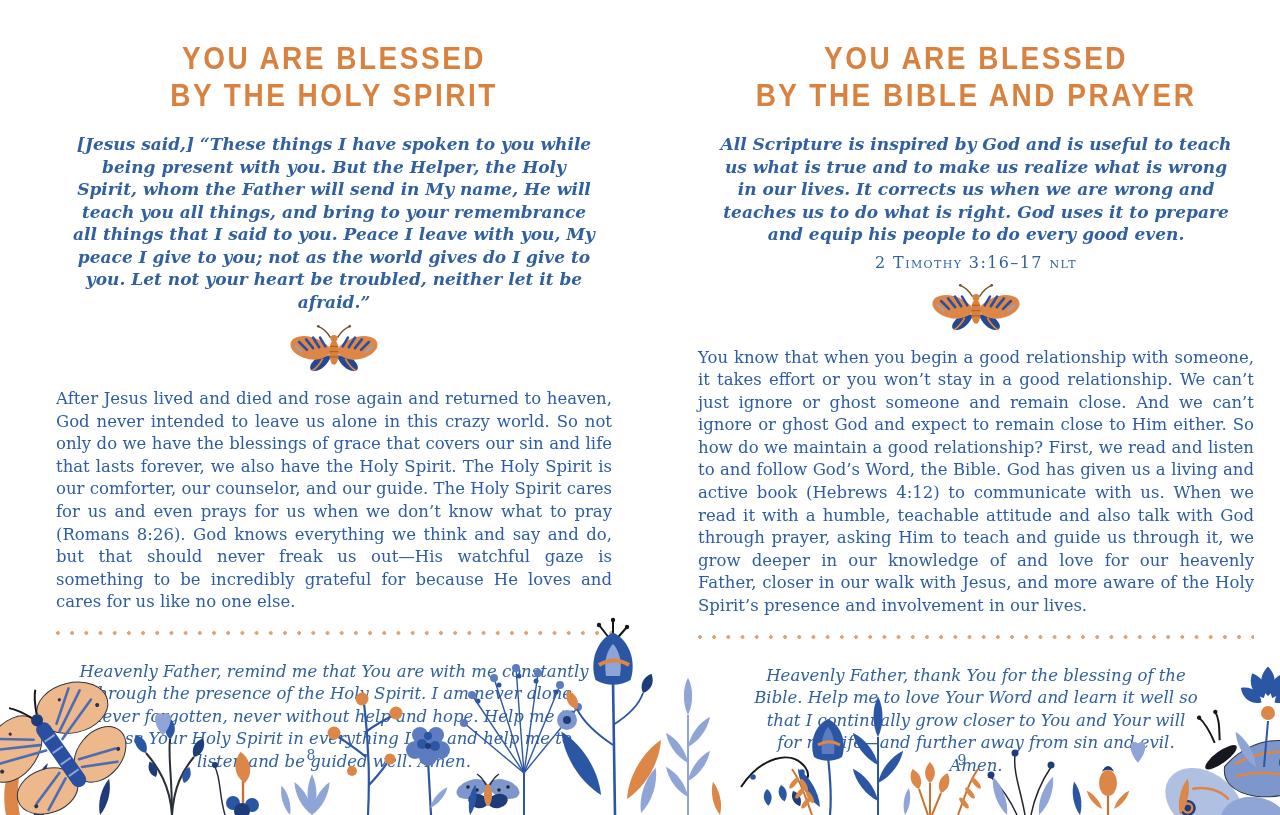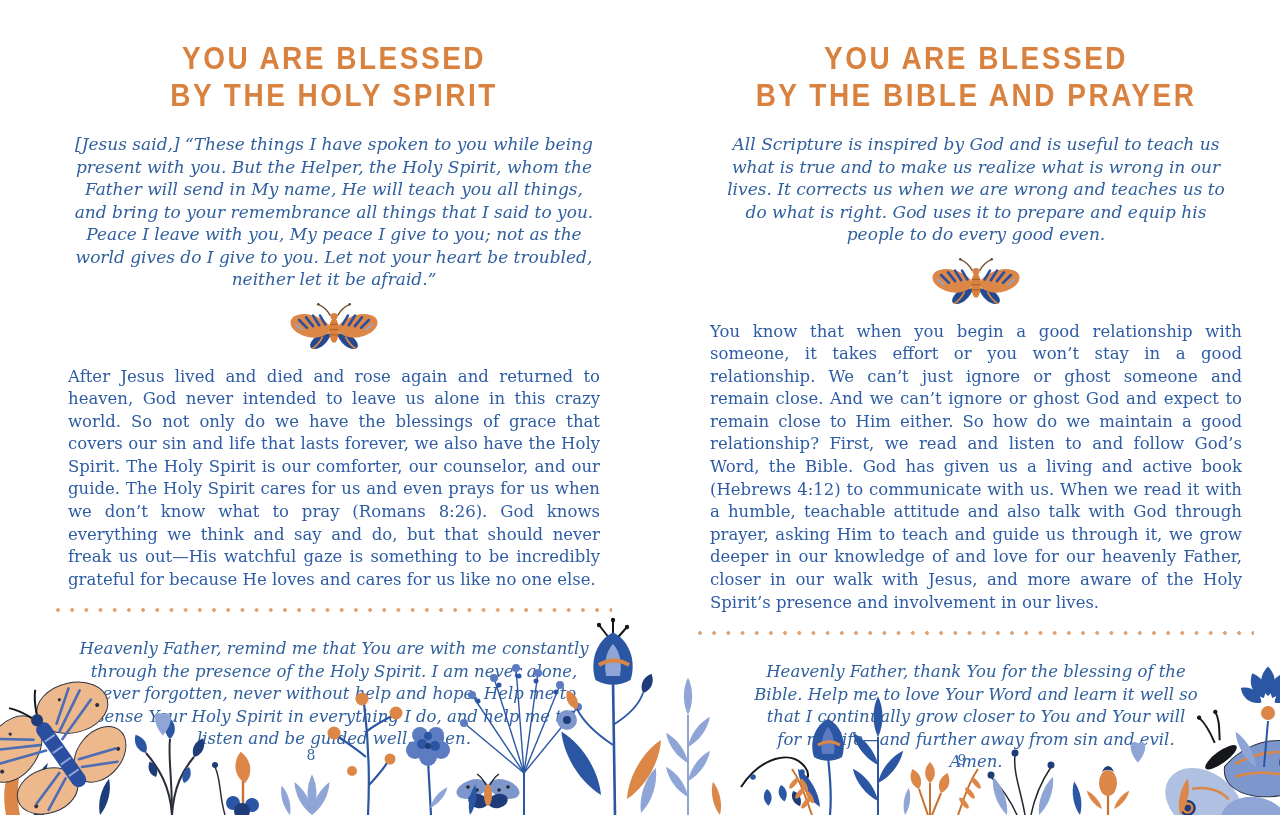--- a/index.html
+++ b/index.html
@@ -14,31 +14,31 @@
   .title{
     margin:0;text-align:center;color:#D9813F;
     font-family:"Liberation Sans", sans-serif;font-weight:700;
     font-size:28px;line-height:33px;letter-spacing:2.5px;
     transform:scaleY(1.12);transform-origin:50% 0;
   }
   .title span{display:block;}
 
   .scripture{
     margin:27px auto 0;max-width:522px;text-align:center;font-style:italic;
-    font-size:17px;line-height:22.5px;color:#31609F;
+    font-size:17px;line-height:22.5px;color:#31609F;font-weight:bold;
   }
   .reference{
     margin:7px 0 0;text-align:center;font-variant:small-caps;letter-spacing:1.4px;
     font-size:16px;color:#31609F;
   }
   .moth-wrap{width:96px;height:56px;margin:9px auto 3px;}
   .moth-wrap svg{width:96px;height:54px;display:block;}
 
   .body-text{
-    margin:10px 12px 0;text-align:justify;font-size:16.5px;line-height:22.6px;color:#2E5CA4;
+    margin:10px 0 0;text-align:justify;font-size:16.5px;line-height:22.6px;color:#2E5CA4;
   }
   .dots{
     margin-top:17px;height:4px;
     background-image:radial-gradient(circle at 2px 2px, #E2A373 1.7px, rgba(0,0,0,0) 2.1px);
     background-size:14.2px 4px;background-repeat:repeat-x;
   }
   .prayer{
     margin:26px auto 0;text-align:center;font-style:italic;
     font-size:16.5px;line-height:22.5px;color:#31609F;
   }
@@ -112,20 +112,21 @@
   <div class="dots"></div>
   <p class="prayer">Heavenly Father, remind me that You are with me constantly through the presence of the Holy Spirit. I am never alone, never forgotten, never without help and hope. Help me to sense Your Holy Spirit in everything I do, and help me to listen and be guided well. Amen.</p>
 </section>
 
 <section class="page right">
   <h1 class="title">
     <span>YOU ARE BLESSED</span>
     <span>BY THE BIBLE AND PRAYER</span>
   </h1>
   <p class="scripture">All Scripture is inspired by God and is useful to teach us what is true and to make us realize what is wrong in our lives. It corrects us when we are wrong and teaches us to do what is right. God uses it to prepare and equip his people to do every good even.</p>
+  <p class="reference">2 Timothy 3:16–17 nlt</p>
   <div class="moth-wrap">
     <svg viewBox="0 0 110 58">
         <use href="#moth"></use>
       </svg>
   </div>
   <p class="body-text">You know that when you begin a good relationship with someone, it takes effort or you won’t stay in a good relationship. We can’t just ignore or ghost someone and remain close. And we can’t ignore or ghost God and expect to remain close to Him either. So how do we maintain a good relationship? First, we read and listen to and follow God’s Word, the Bible. God has given us a living and active book (Hebrews 4:12) to communicate with us. When we read it with a humble, teachable attitude and also talk with God through prayer, asking Him to teach and guide us through it, we grow deeper in our knowledge of and love for our heavenly Father, closer in our walk with Jesus, and more aware of the Holy Spirit’s presence and involvement in our lives.</p>
   <div class="dots"></div>
   <p class="prayer">Heavenly Father, thank You for the blessing of the Bible. Help me to love Your Word and learn it well so that I continually grow closer to You and Your will for my life—and further away from sin and evil. Amen.</p>
 </section>
 

